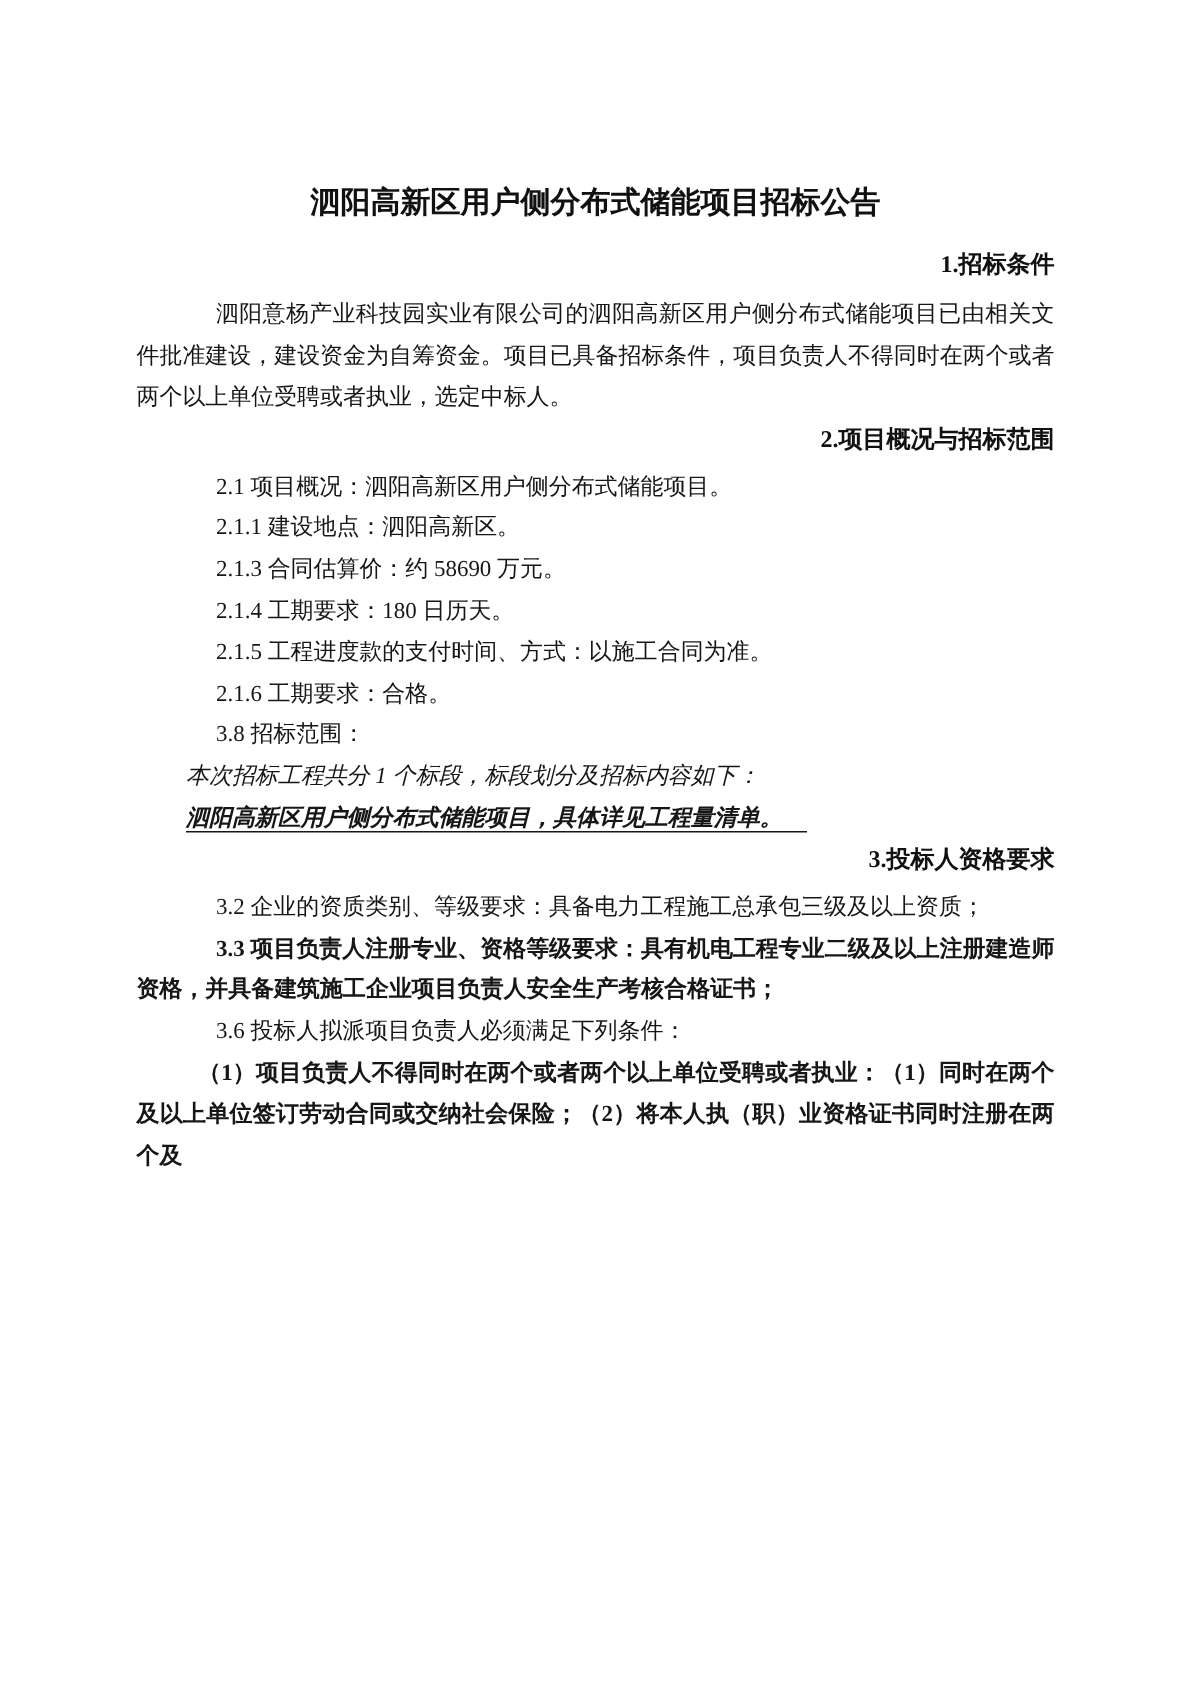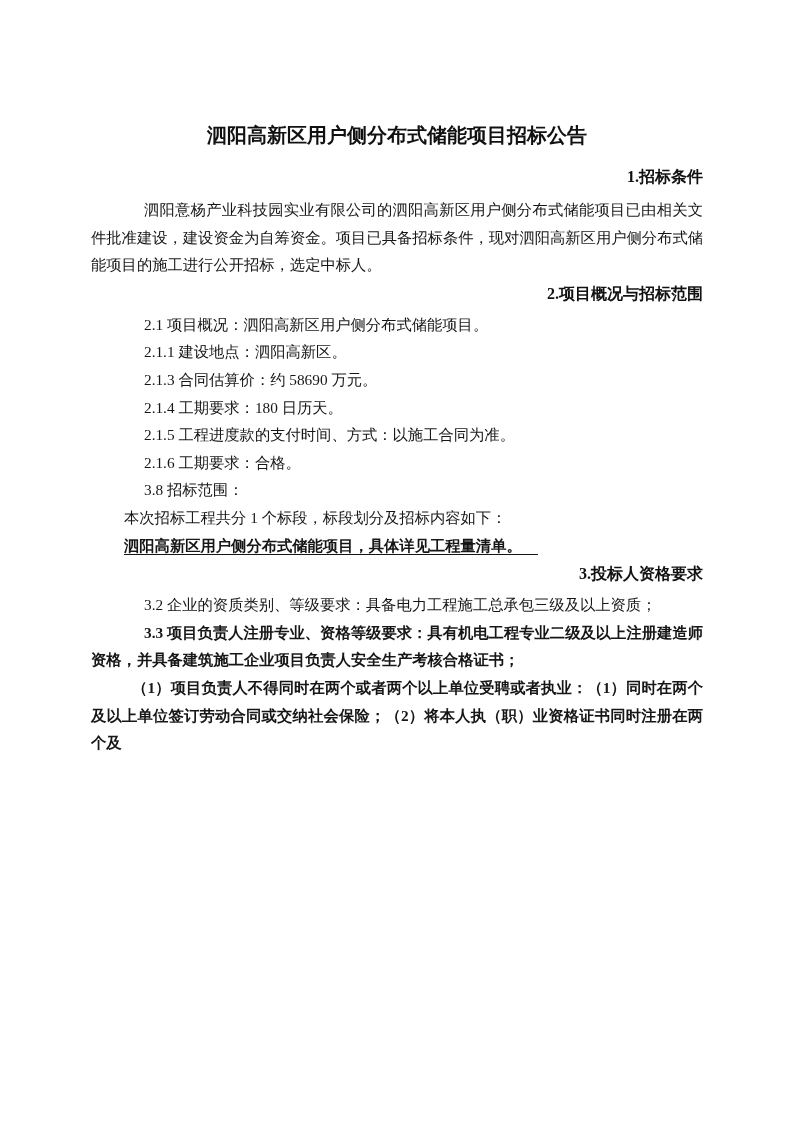--- a/index.html
+++ b/index.html
@@ -32,56 +32,57 @@
     font-weight: 700;
     margin: 2px 0 4px;
     padding-left: 13px;
     text-align: right;
     color: #111;
   }
   .sec-heading.first { margin-top: 16px; margin-bottom: 6px; }
   .h-num { display: inline-block; width: 30px; }
   p { margin: 0; }
   .clause { text-indent: 53px; }
-  .flush  { text-indent: 33px; }
+  .flush  { text-indent: 33px; font-style: italic; }
   .paren  { text-indent: 41px; }
   .lines-3 { min-height: 82.8px; }
   .lines-6 { min-height: 165.6px; }
   .lines-2 { min-height: 55.2px; font-weight: bold; }
   .u {
     border-bottom: 1.5px solid #161616;
     padding-right: 16px;
     font-weight: 600;
   }
 </style>
 </head>
 <body>
 
 <div class="page">
 
   <p class="doc-title">泗阳高新区用户侧分布式储能项目招标公告</p>
 
   <div>
     <p class="sec-heading first"><span class="h-num">1.</span><span>招标条件</span></p>
-    <p class="clause lines-3">泗阳意杨产业科技园实业有限公司的泗阳高新区用户侧分布式储能项目已由相关文件批准建设，建设资金为自筹资金。项目已具备招标条件，现对泗阳高新区用户侧分布式储能项目的施工进行公开招标，选定中标人。</p>
+    <p class="clause lines-3">泗阳意杨产业科技园实业有限公司的泗阳高新区用户侧分布式储能项目已由相关文件批准建设，建设资金为自筹资金。项目已具备招标条件，项目负责人不得同时在两个或者两个以上单位受聘或者执业，选定中标人。</p>
   </div>
 
   <div>
     <p class="sec-heading"><span class="h-num">2.</span><span>项目概况与招标范围</span></p>
     <p class="clause">2.1 项目概况：泗阳高新区用户侧分布式储能项目。</p>
     <p class="clause">2.1.1 建设地点：泗阳高新区。</p>
     <p class="clause">2.1.3 合同估算价：约 58690 万元。</p>
     <p class="clause">2.1.4 工期要求：180 日历天。</p>
     <p class="clause">2.1.5 工程进度款的支付时间、方式：以施工合同为准。</p>
     <p class="clause">2.1.6 工期要求：合格。</p>
     <p class="clause">3.8 招标范围：</p>
     <p class="flush">本次招标工程共分 1 个标段，标段划分及招标内容如下：</p>
     <p class="flush"><span class="u">泗阳高新区用户侧分布式储能项目，具体详见工程量清单。</span></p>
   </div>
 
   <div>
     <p class="sec-heading"><span class="h-num">3.</span><span>投标人资格要求</span></p>
     <p class="clause">3.2 企业的资质类别、等级要求：具备电力工程施工总承包三级及以上资质；</p>
     <p class="clause lines-2">3.3 项目负责人注册专业、资格等级要求：具有机电工程专业二级及以上注册建造师资格，并具备建筑施工企业项目负责人安全生产考核合格证书；</p>
+    <p class="clause">3.6 投标人拟派项目负责人必须满足下列条件：</p>
     <p class="paren lines-2">（1）项目负责人不得同时在两个或者两个以上单位受聘或者执业：（1）同时在两个及以上单位签订劳动合同或交纳社会保险；（2）将本人执（职）业资格证书同时注册在两个及</p>
   </div>
 
 </div>
 
 </body></html>

